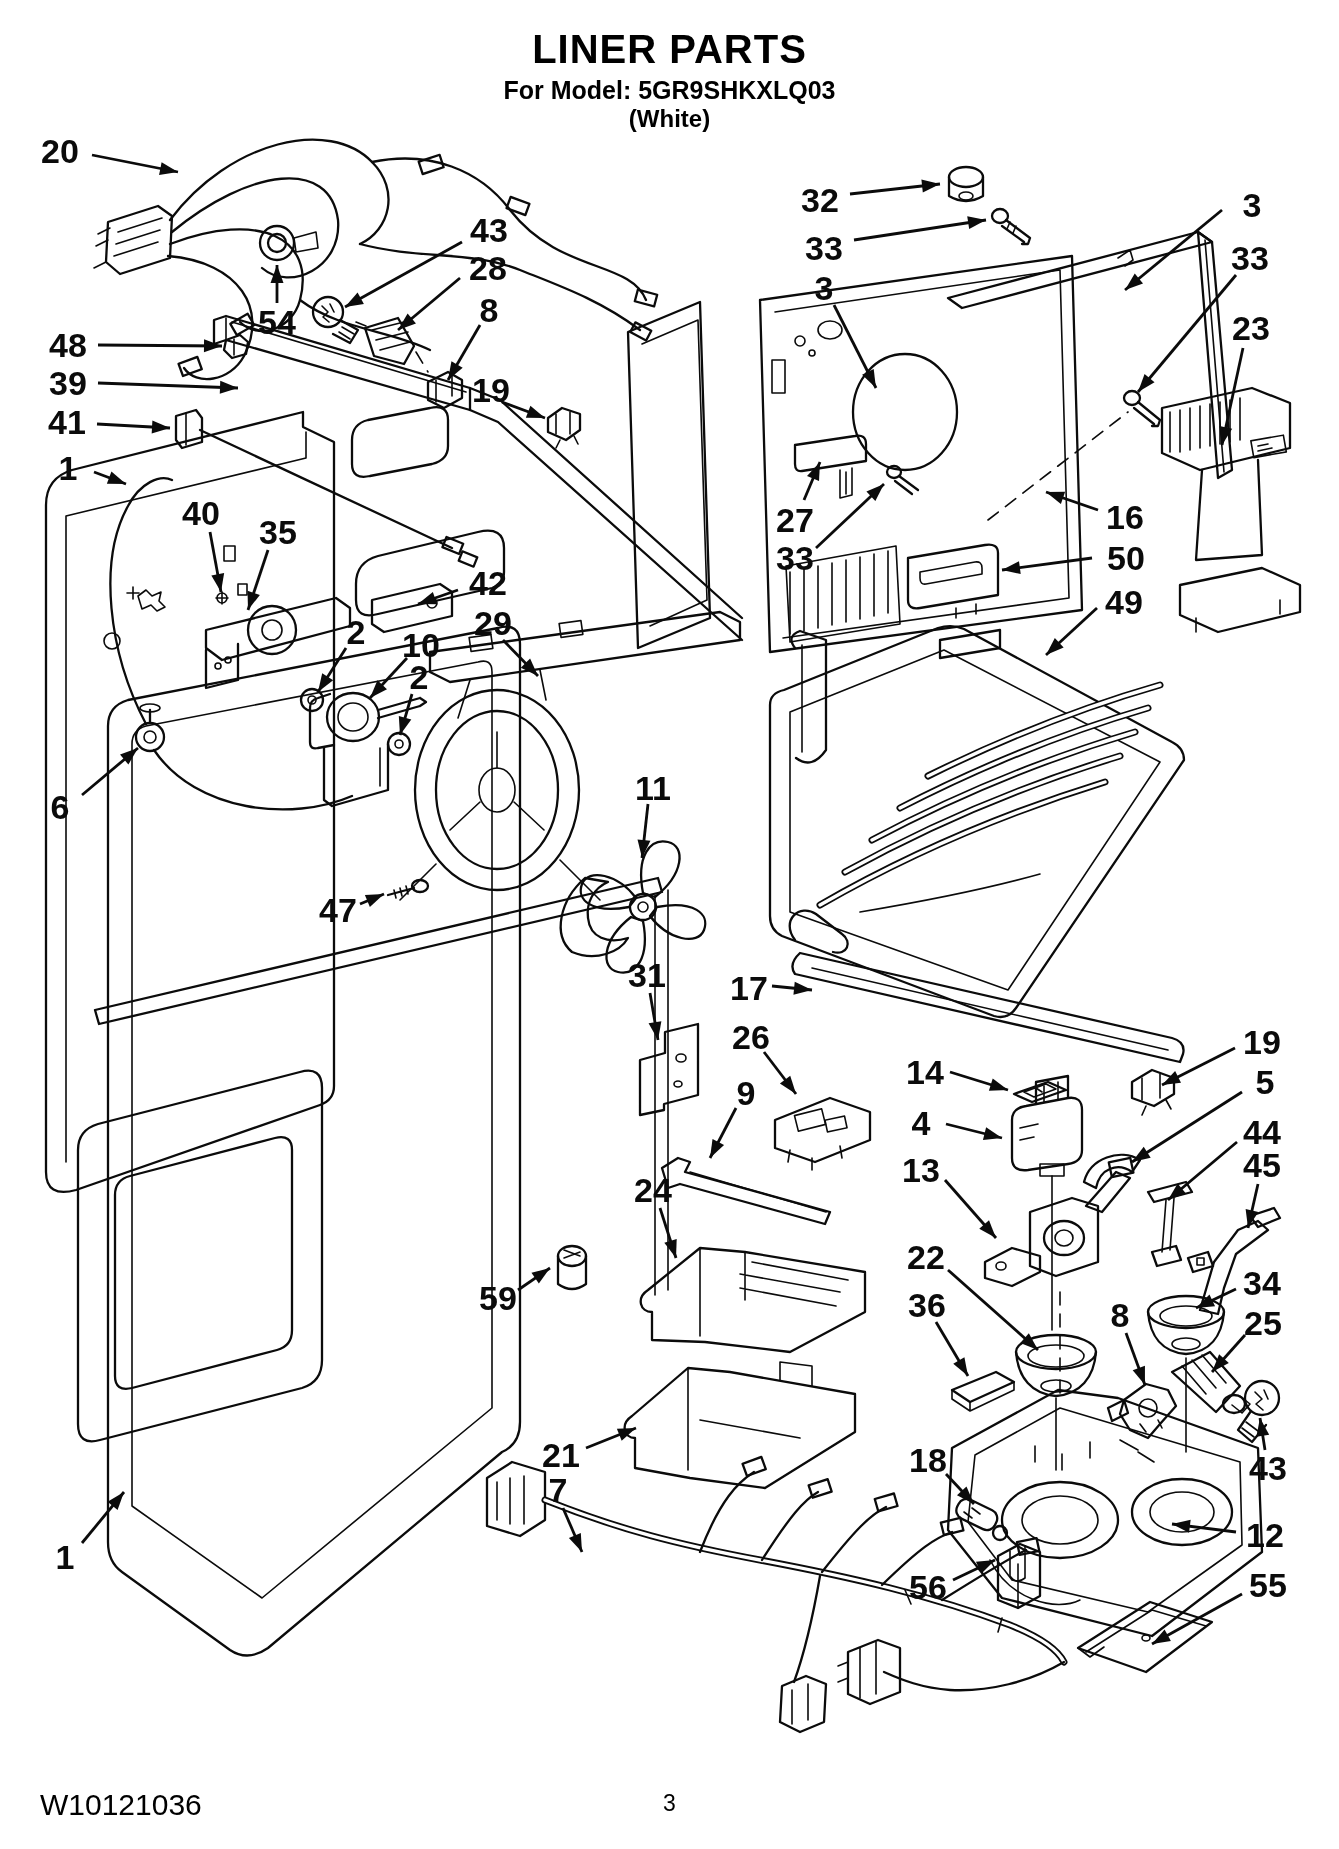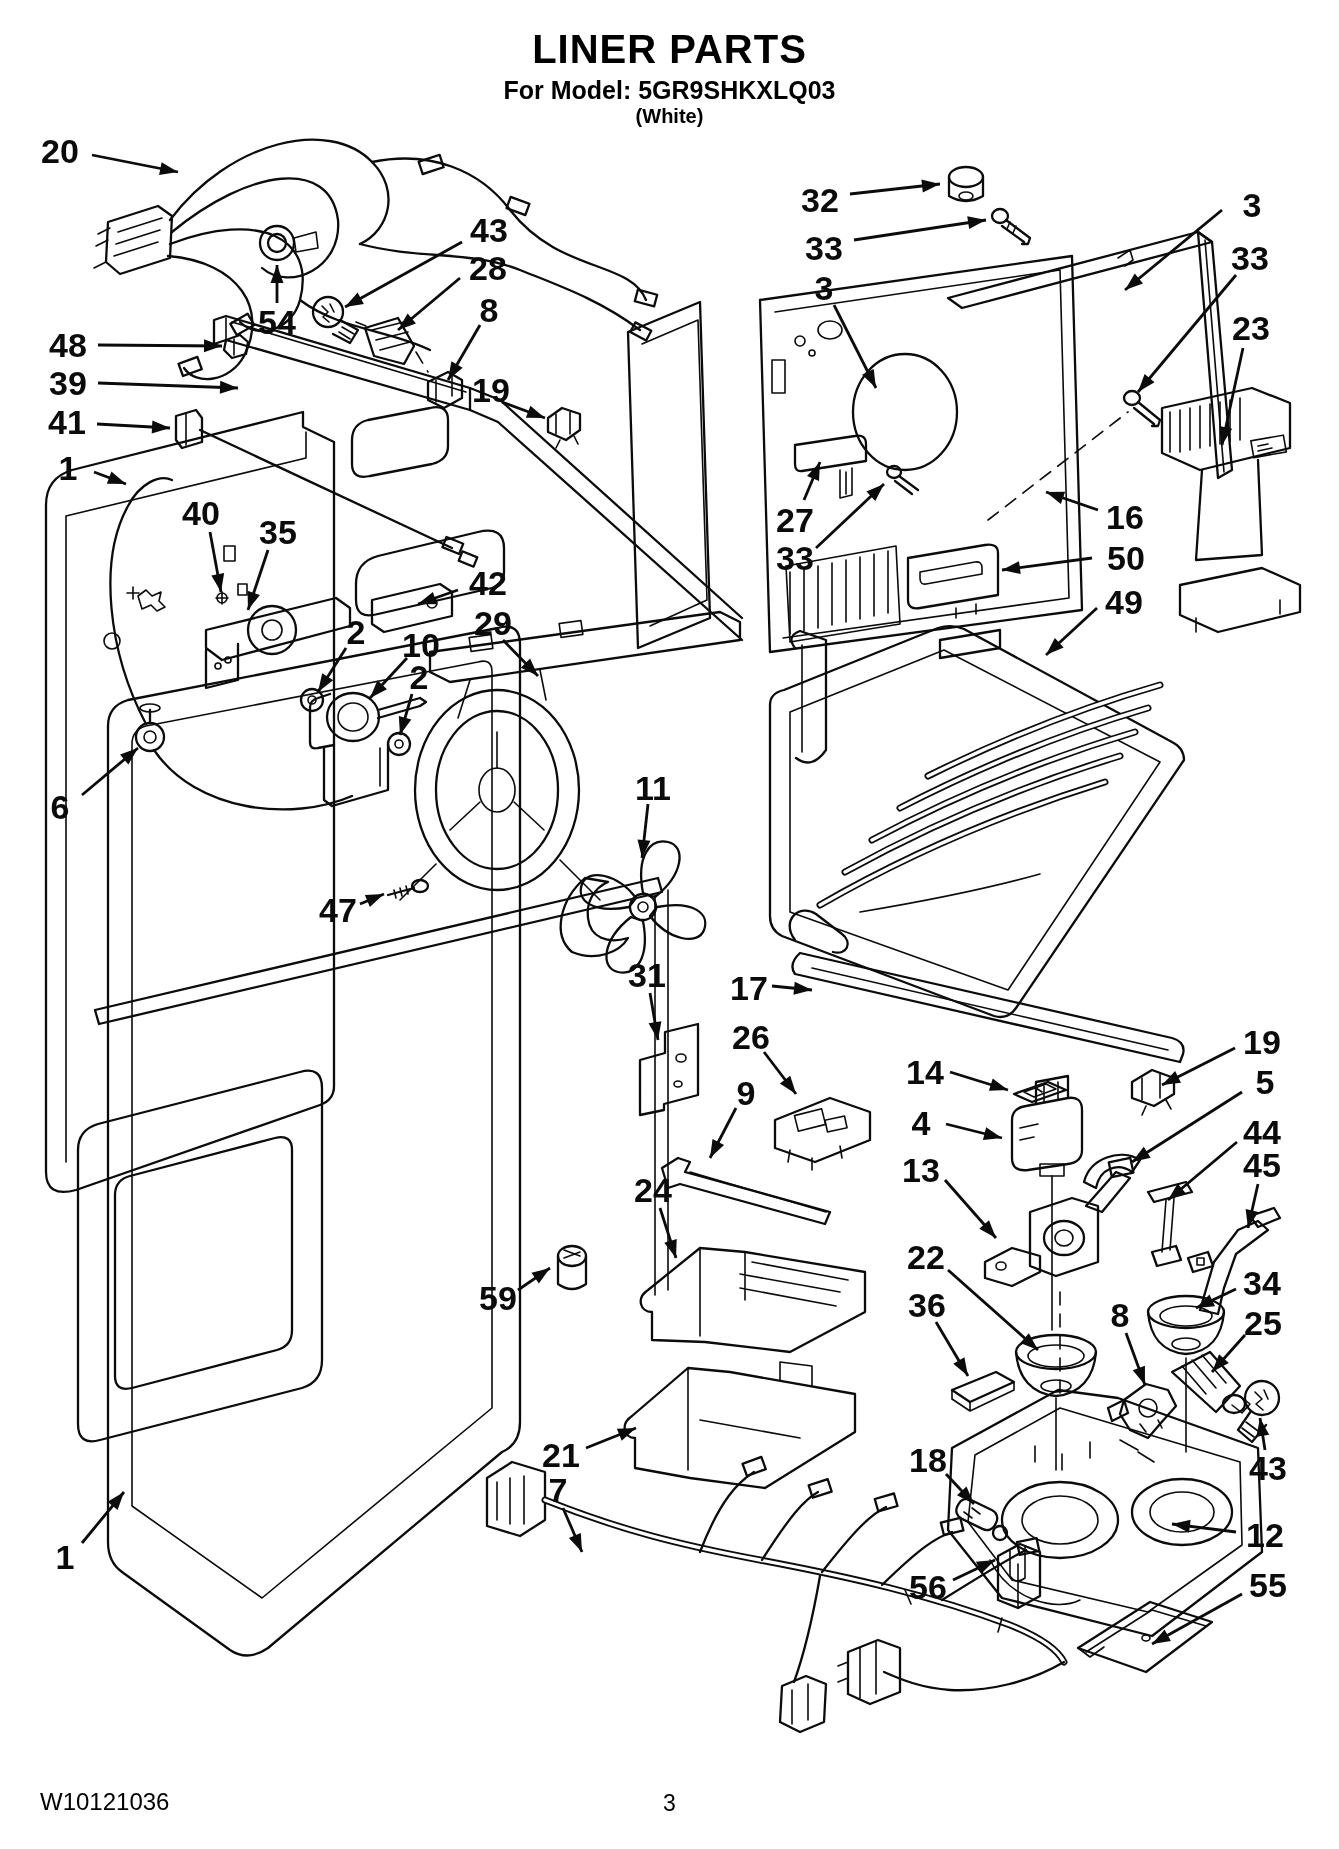--- a/index.html
+++ b/index.html
@@ -1,22 +1,22 @@
 <!DOCTYPE html>
 <html><head>
 <meta charset="utf-8">
 <style>
   html,body{margin:0;padding:0;background:#e8e8e8;}
   .page{position:relative;width:1339px;height:1849px;background:#ffffff;margin:0 auto;
         font-family:"Liberation Sans",sans-serif;color:#000;overflow:hidden;}
   .header{position:absolute;top:26px;left:0;right:0;text-align:center;line-height:1.15;}
   .title{font-size:40px;font-weight:bold;letter-spacing:1px;}
   .model-line{font-size:25px;font-weight:bold;margin-top:4px;}
-  .color-line{font-size:20px;font-weight:bold;}
-  .footer-left{position:absolute;left:40px;top:1788px;font-size:24px;text-align:center;}
+  .color-line{font-size:24px;font-weight:bold;}
+  .footer-left{position:absolute;left:40px;top:1788px;font-size:30px;text-align:center;}
   .footer-page{position:absolute;left:0;right:0;top:1790px;text-align:center;font-size:23px;}
   svg.diagram{position:absolute;left:0;top:0;}
   .art path,.art line,.art ellipse,.art circle,.art rect,.art polyline{
       fill:none;stroke:#0b0b0b;stroke-width:2.3;stroke-linejoin:round;stroke-linecap:round;}
   .art .thin{stroke-width:1.6;}
   .art .thick{stroke-width:7;}
   .art .white{stroke:#ffffff;stroke-width:3.4;}
   .art .dash{stroke-dasharray:13 9;}
   .callout{font-family:"Liberation Sans",sans-serif;font-weight:bold;font-size:34px;fill:#0b0b0b;}
   .arrowline{stroke:#0b0b0b;stroke-width:2.8;}

